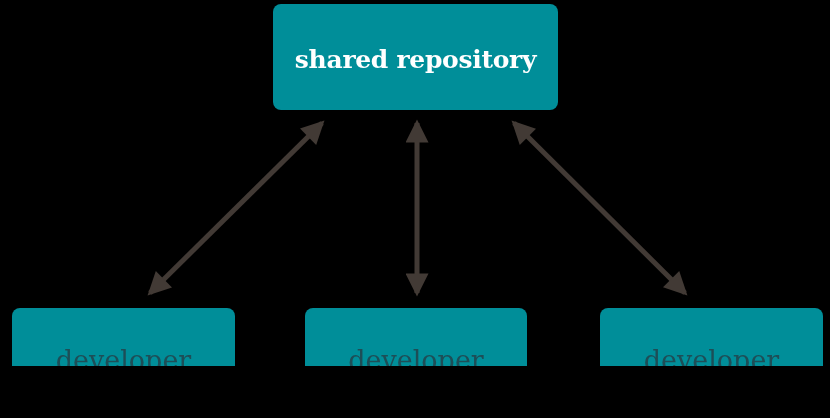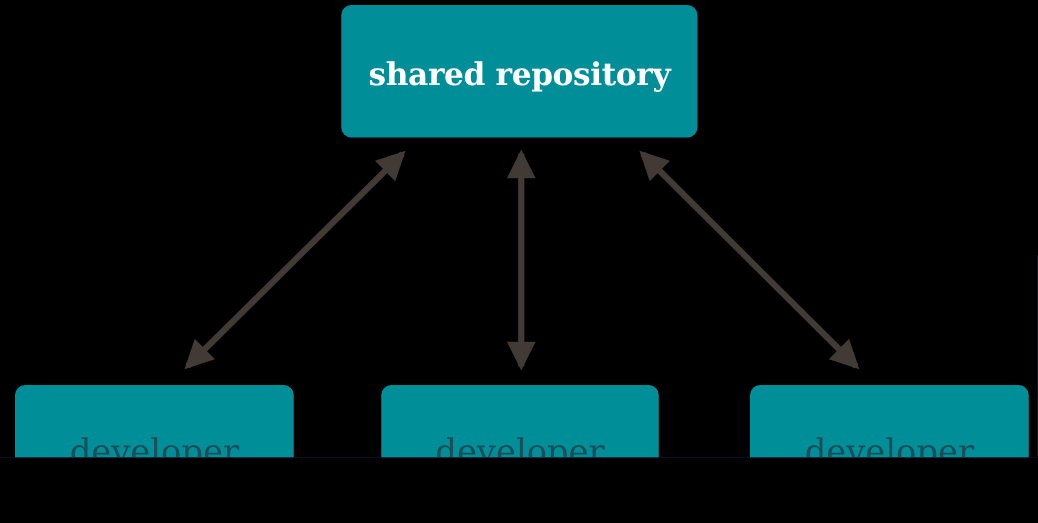--- a/index.html
+++ b/index.html
@@ -4,21 +4,21 @@
 <style>
   html, body {
     margin: 0;
     padding: 0;
     background: #000000;
   }
   .stage {
     position: relative;
     width: 830px;
     height: 366px;
-    background: #1d4ed8;
+    background: #84cc16;
     overflow: hidden;
     font-family: "DejaVu Serif", serif;
   }
   svg text {
     font-family: "DejaVu Serif", "Liberation Serif", serif;
   }
   .repo-label {
     font-size: 25px;
     font-weight: bold;
     letter-spacing: -0.3px;

